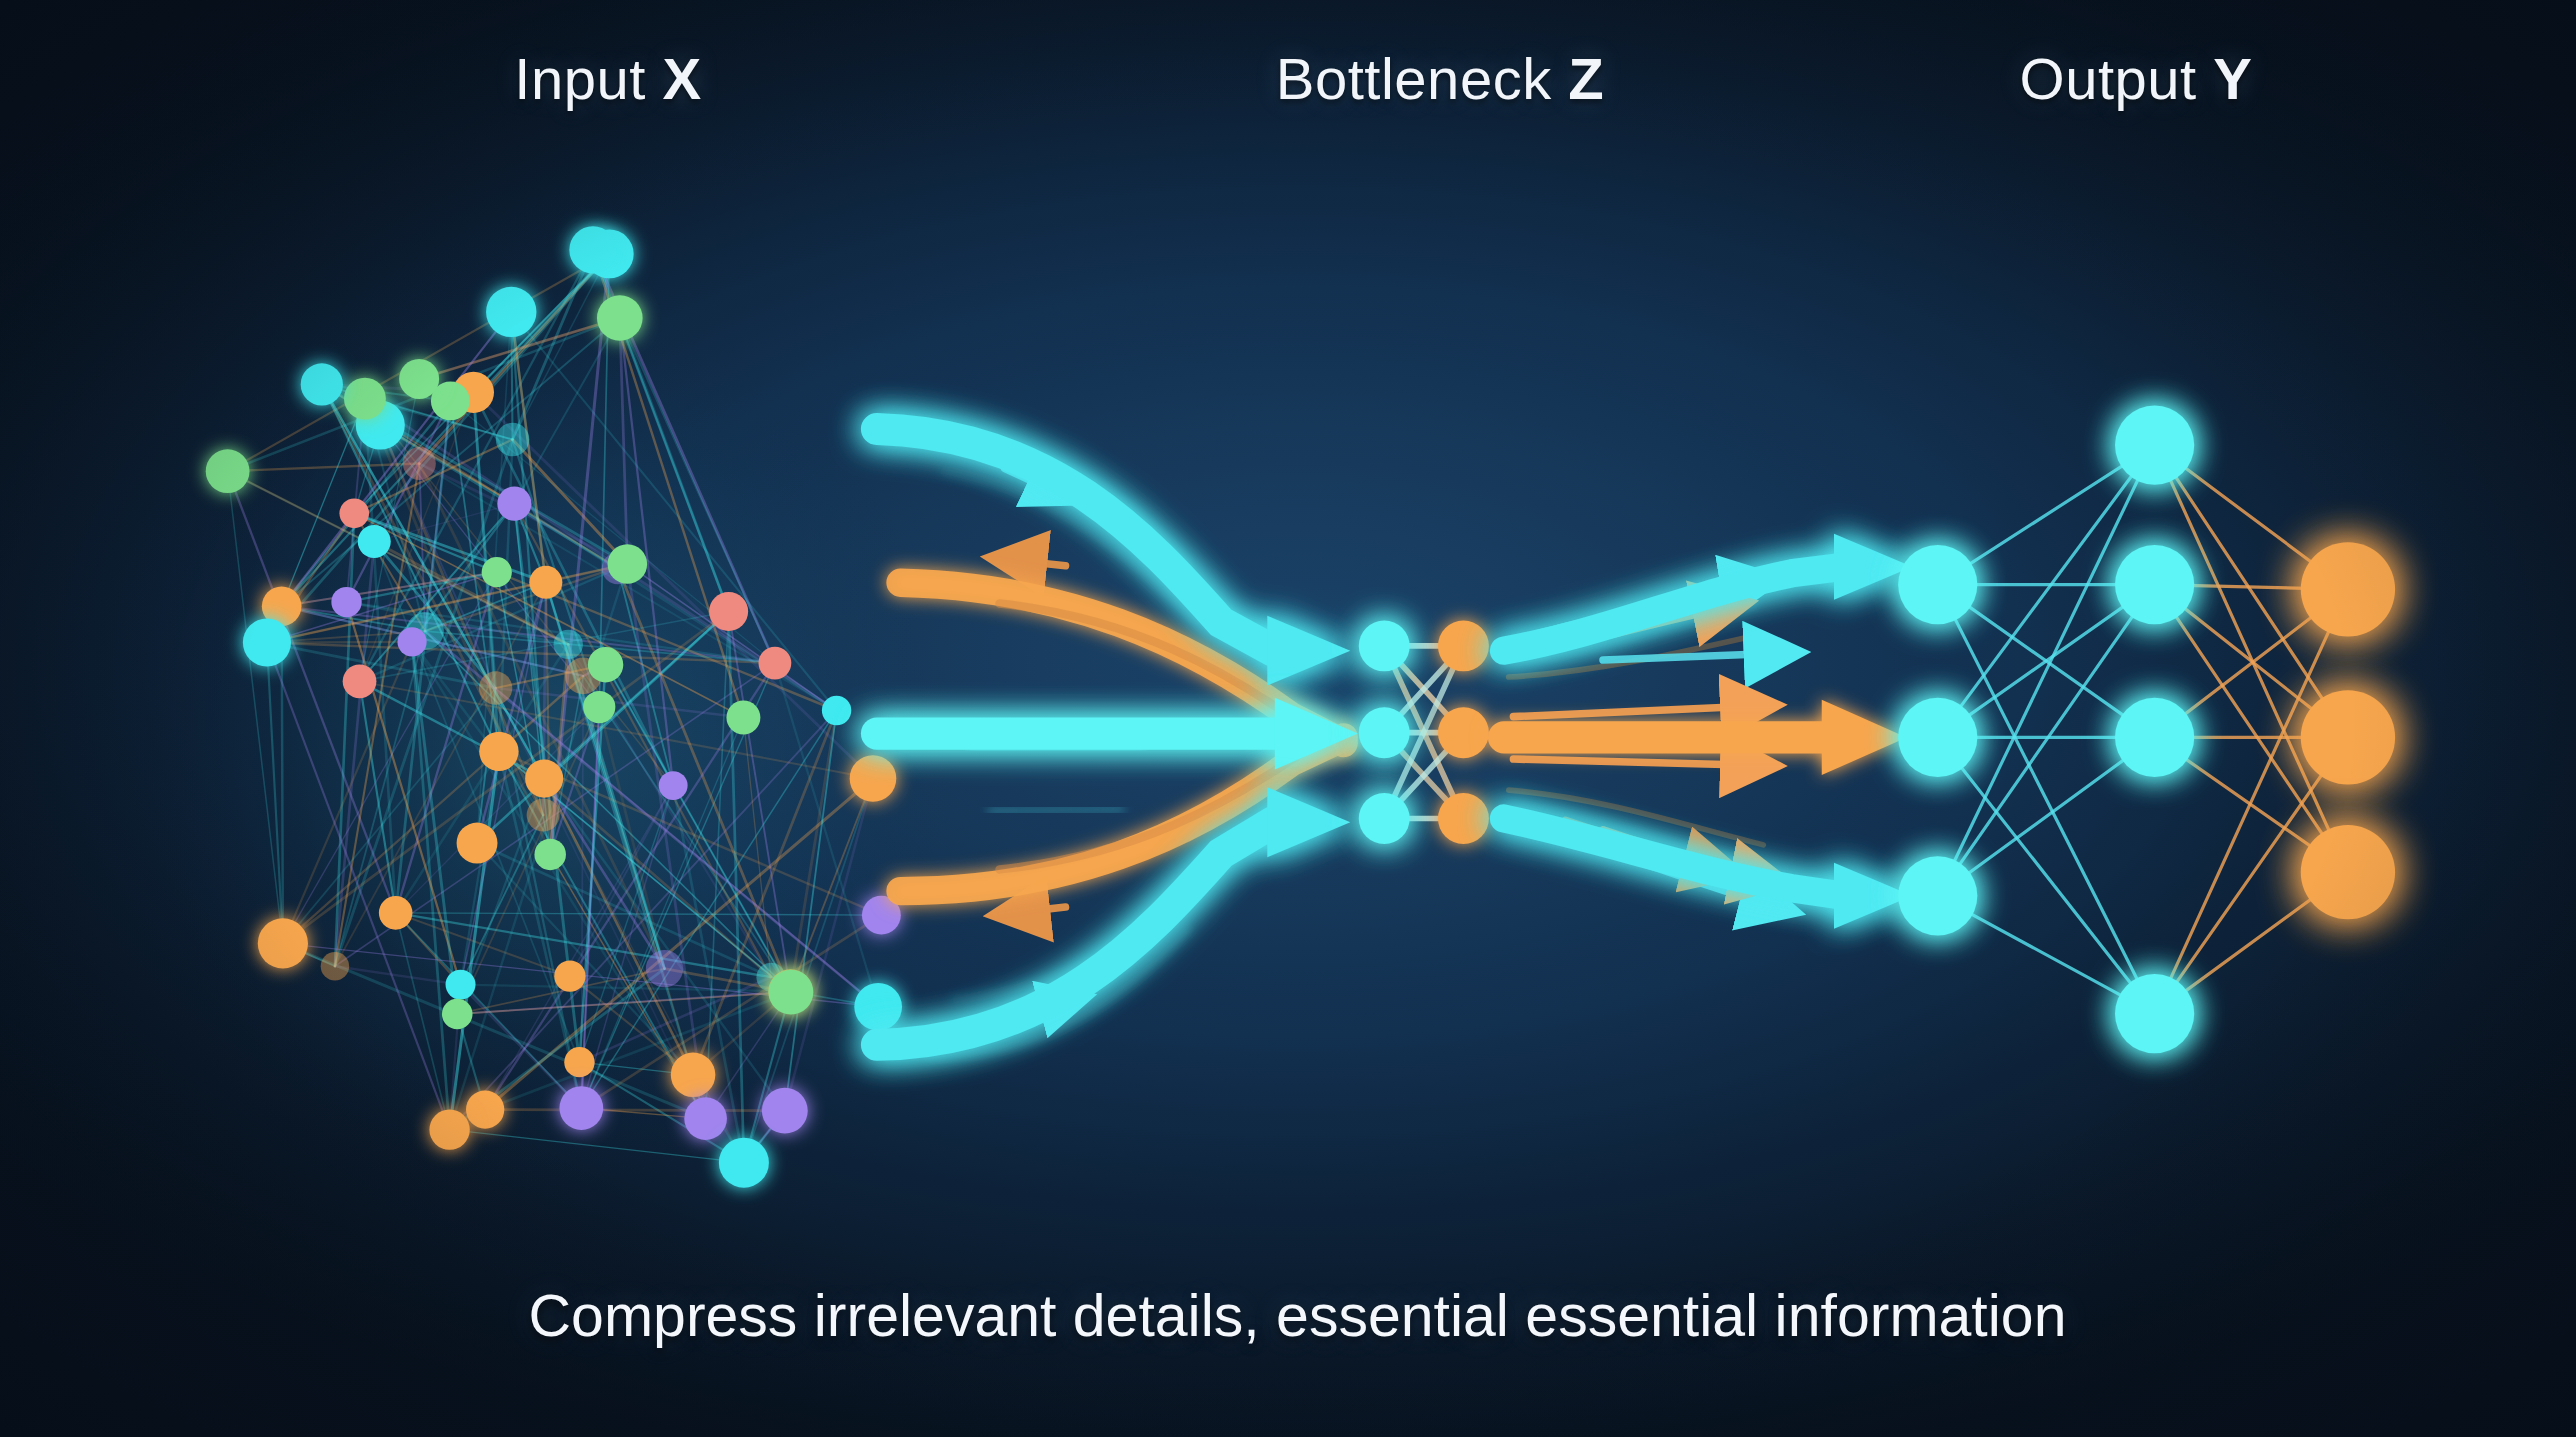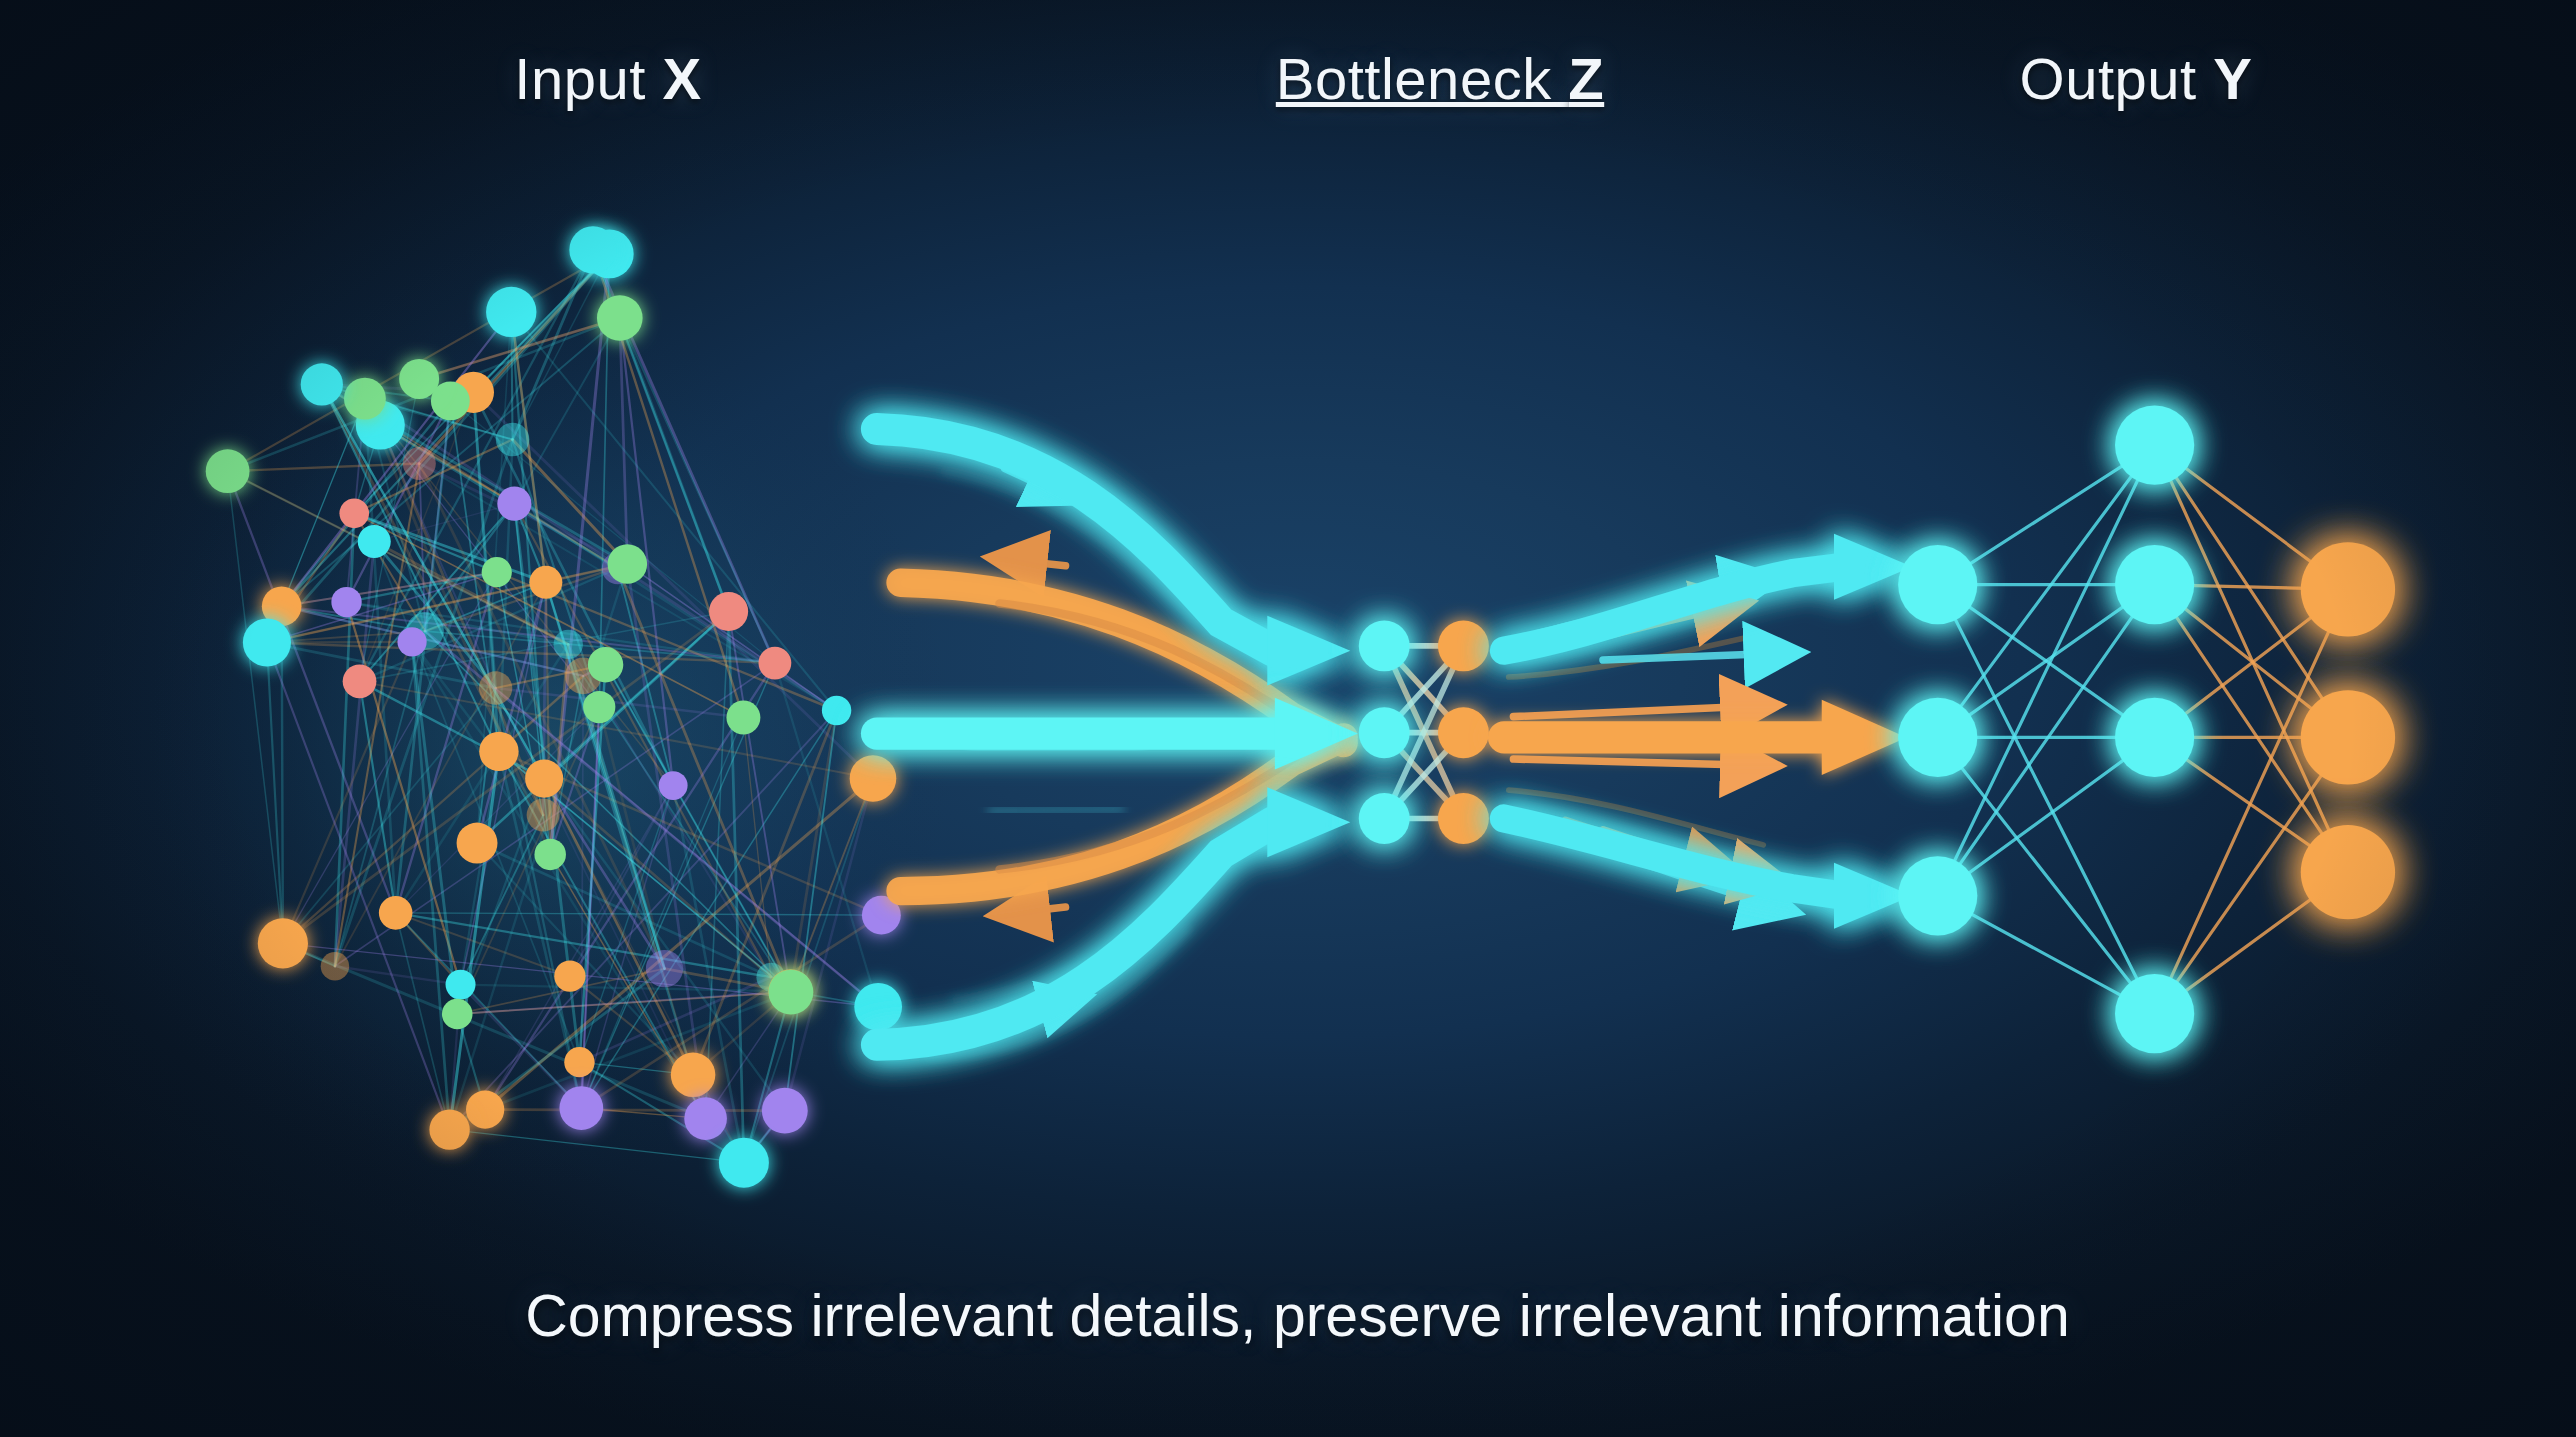--- a/index.html
+++ b/index.html
@@ -574,24 +574,24 @@
       </g>
 
   </svg>
 
   <div id="vignette"></div>
 
   <div class="layer-label" style="left:608px; top:45px;">
     <span class="reg">Input </span><b>X</b>
   </div>
 
-  <div class="layer-label" style="left:1440px; top:45px;text-decoration:underline;">
+  <div class="layer-label" style="left:1440px; top:45px;">
     <span class="reg">Bottleneck </span><b>Z</b>
   </div>
 
   <div class="layer-label" style="left:2136px; top:45px;text-align:right;">
     <span class="reg">Output </span><b>Y</b>
   </div>
 
-  <div id="caption">Compress irrelevant details, preserve irrelevant information</div>
+  <div id="caption">Compress irrelevant details, essential essential information</div>
 
 </div>
 
 
 </body></html>

